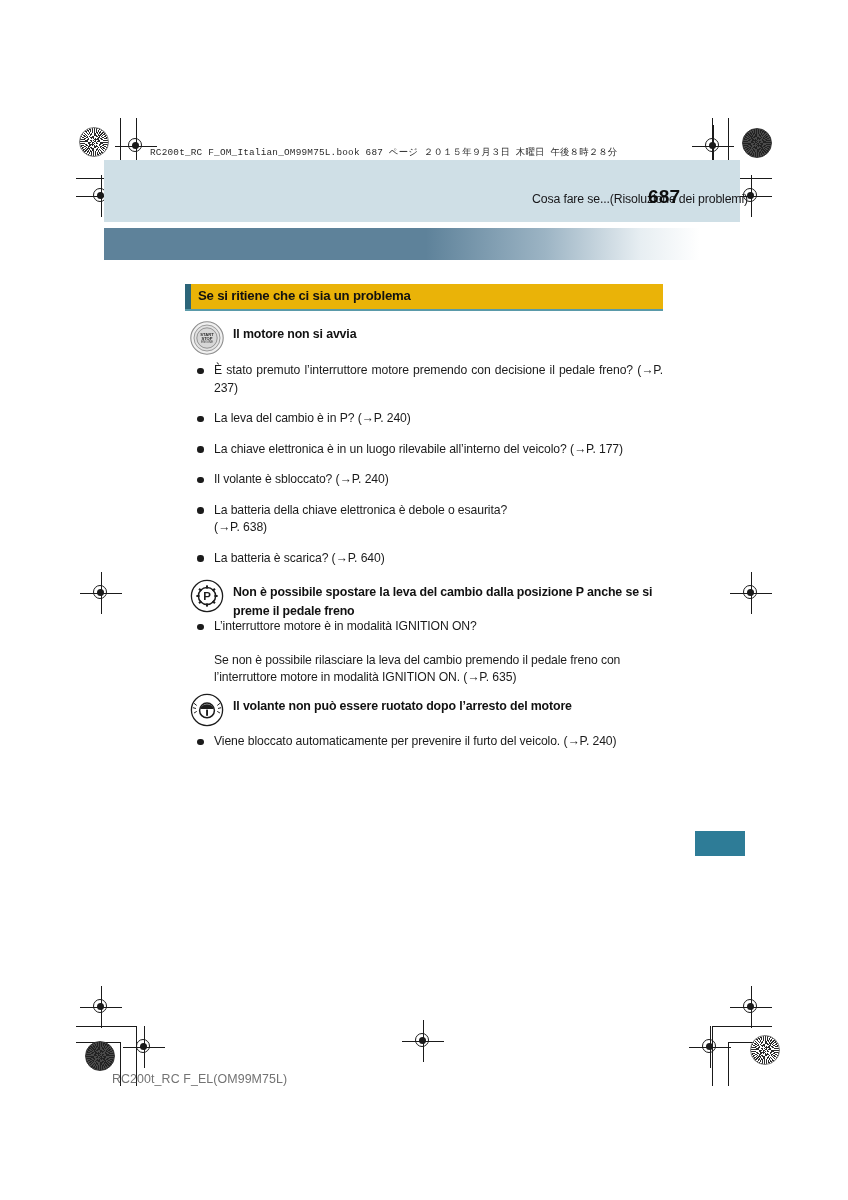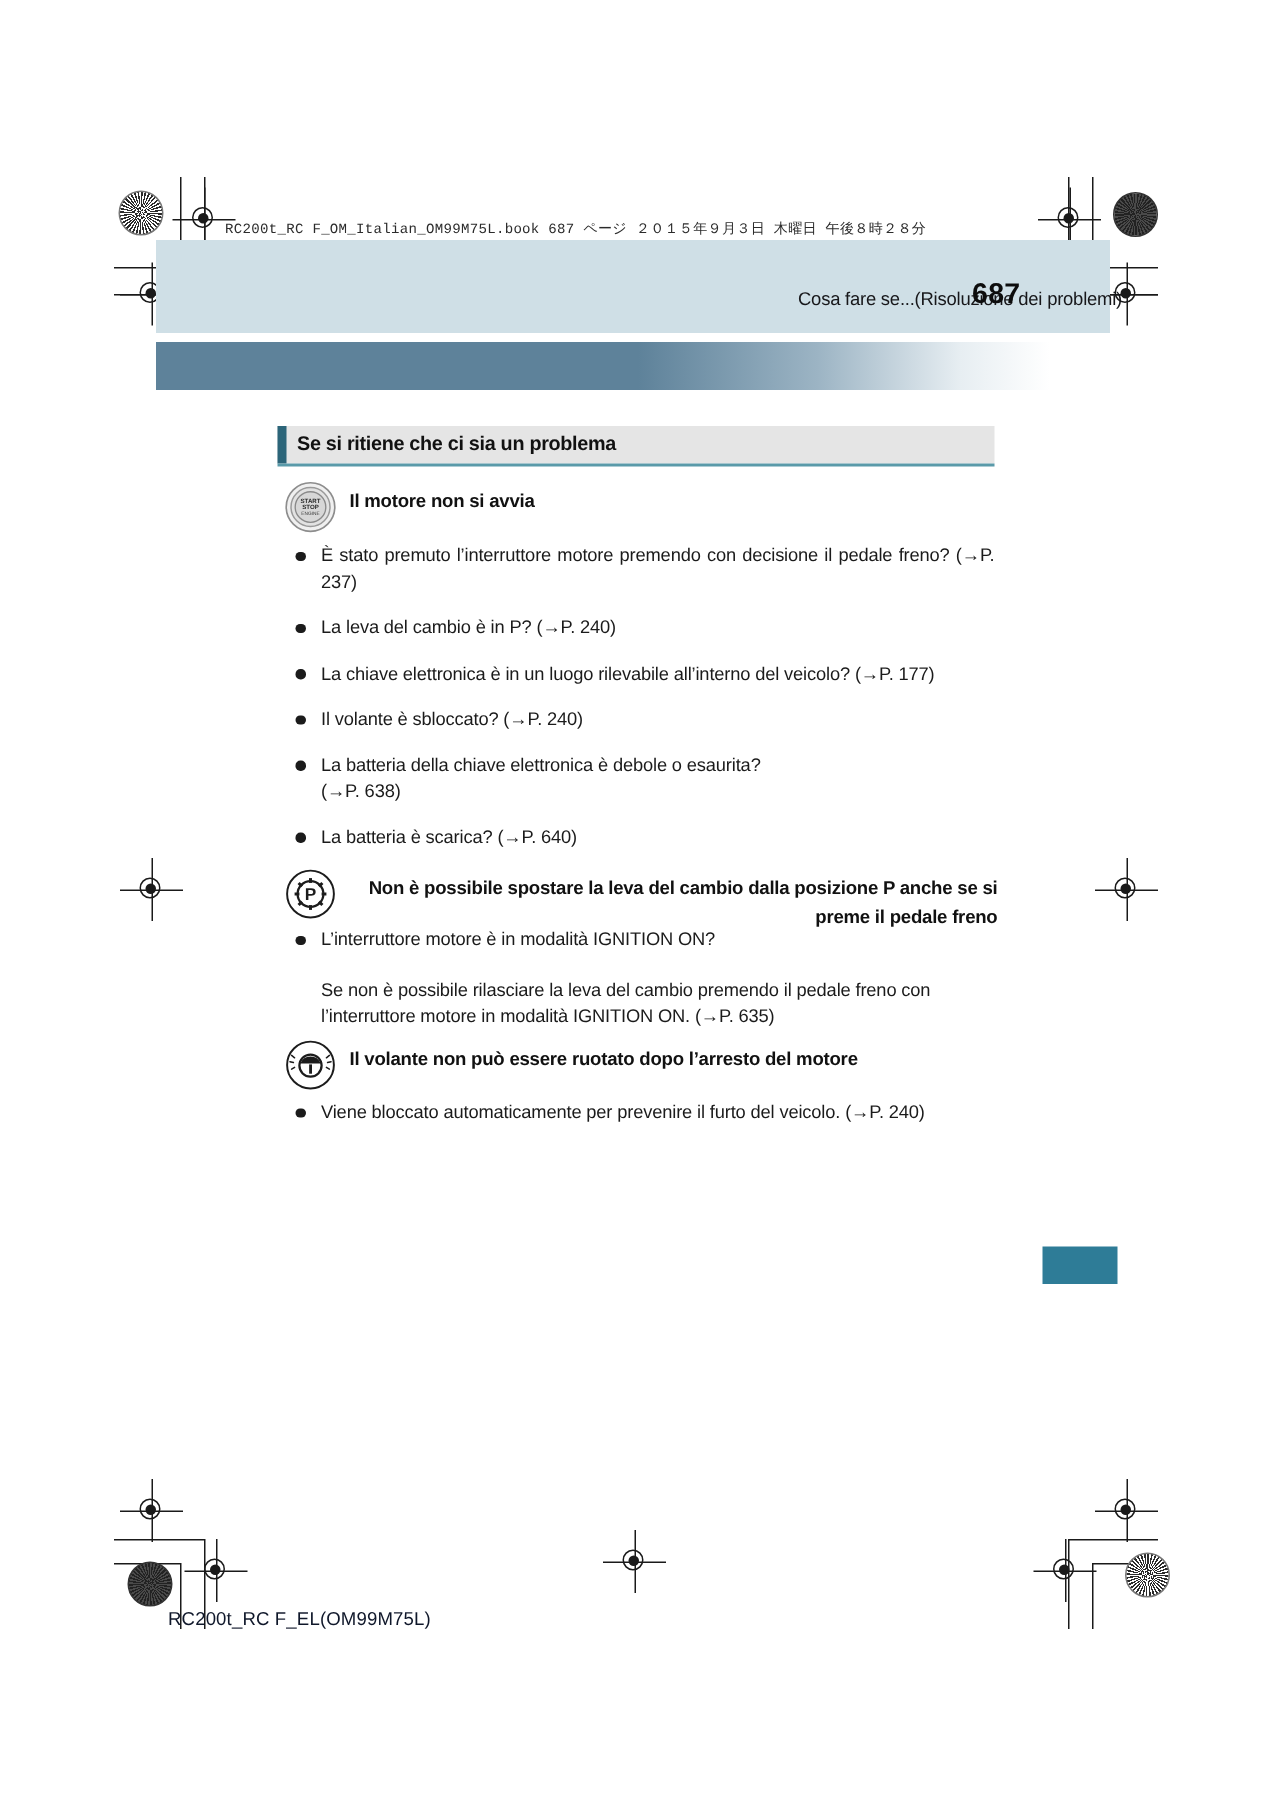--- a/index.html
+++ b/index.html
@@ -125,21 +125,21 @@
     background: linear-gradient(to right, #5e829a 0%, #5e829a 54%, #9cb4c4 74%, #e7eef2 90%, #ffffff 100%);
   }
 
   
   .sec-head {
     position: absolute;
     left: 185px;
     top: 284px;
     width: 478px;
     height: 25px;
-    background: #e5e5e5;
+    background: #eab308;
   }
   .sec-head .accent {
     position: absolute;
     left: 0; top: 0;
     width: 6px; height: 25px;
     background: #2c6579;
   }
   .sec-head .underline {
     position: absolute;
     left: 0; bottom: -2px;
@@ -235,21 +235,21 @@
     height: 25px;
     background: #2e7c97;
   }
 
   
   .footer-code {
     position: absolute;
     left: 112px;
     top: 1072px;
     font-size: 12.4px;
-    color: #0f172a;
+    color: #737373;
     letter-spacing: 0.1px;
   }
 </style>
 </head>
 <body>
 
 <div id="page">
 
   <div class="trim-line trim-h" style="left:76px; top:178px; width:60px;"></div>
   <div class="trim-line trim-v" style="left:136px; top:118px; height:60px;"></div>
@@ -411,21 +411,21 @@
           <rect x="7.4" y="17" width="3.2" height="2"></rect>
           <rect x="25.4" y="17" width="3.2" height="2"></rect>
           <rect x="10.2" y="10.2" width="2" height="3.2" transform="rotate(-45 11.2 11.8)"></rect>
           <rect x="23.8" y="22.6" width="2" height="3.2" transform="rotate(-45 24.8 24.2)"></rect>
           <rect x="23.8" y="10.2" width="2" height="3.2" transform="rotate(45 24.8 11.8)"></rect>
           <rect x="10.2" y="22.6" width="2" height="3.2" transform="rotate(45 11.2 24.2)"></rect>
         </g>
         <text x="18" y="22.2" font-family="Liberation Sans, sans-serif" font-size="11.5" font-weight="bold" fill="#1c1c1c" text-anchor="middle">P</text>
       </svg>
     </div>
-    <div class="topic-title" style="width:432px;text-align:right;">Non è possibile spostare la leva del cambio dalla posizione P anche se si preme il pedale freno</div>
+    <div class="topic-title" style="width:432px;">Non è possibile spostare la leva del cambio dalla posizione P anche se si preme il pedale freno</div>
   </div>
 
   <div class="bullets" style="left:197px; top:618px; width:466px;">
     <div class="bullet-row" style="margin-bottom:16px;">
       <span class="dot"></span>
       <span class="txt">L’interruttore motore è in modalità IGNITION ON?</span>
     </div>
     <div class="plain-row">
       <span class="txt">Se non è possibile rilasciare la leva del cambio premendo il pedale freno con l’interruttore motore in modalità IGNITION ON. (→P. 635)</span>
     </div>

